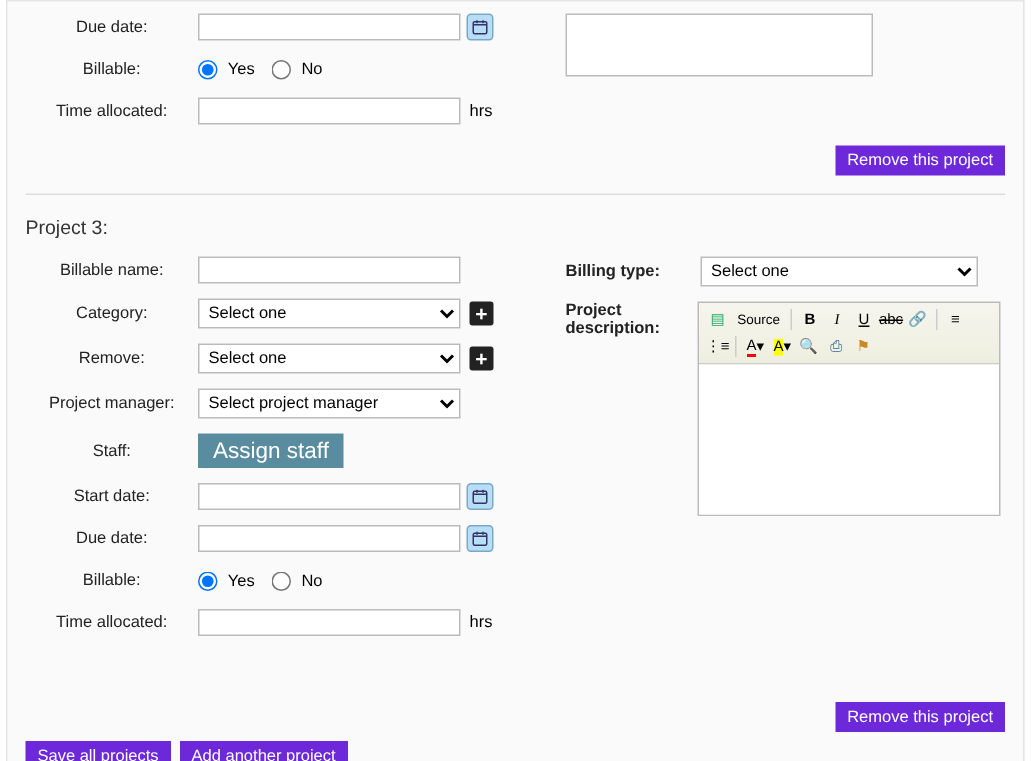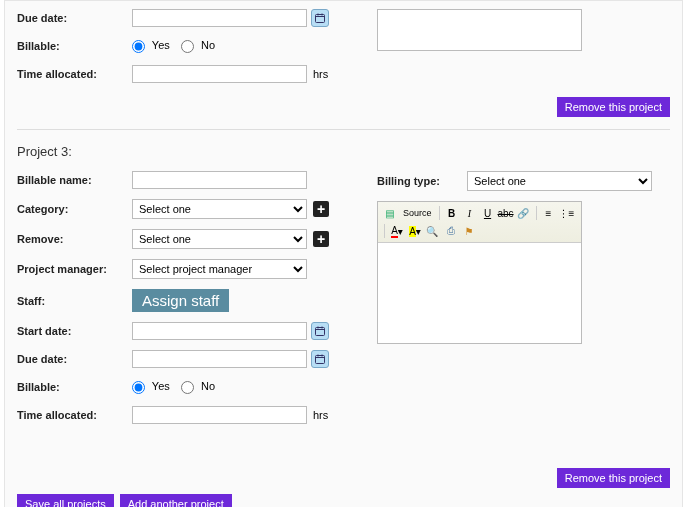--- a/index.html
+++ b/index.html
@@ -1,19 +1,19 @@
 <!DOCTYPE html>
 <html><head>
 <meta charset="utf-8">
 <style>
   * { box-sizing: border-box; margin: 0; padding: 0; }
   body { font-family: Arial, sans-serif; font-size: 11px; background: #fff; width: 687px; }
   .panel { background: #fafafa; border: 1px solid #e5e5e5; padding: 8px 12px 4px 12px; width: 679px; margin: 0 4px; position: relative; }
   .row { display: flex; align-items: center; margin-bottom: 10px; min-height: 18px; }
-  .label { width: 115px; font-weight: bold; color: #222; }
+  .label { width: 115px; font-weight: normal; color: #222; text-align: center; }
   .label-r { width: 90px; font-weight: bold; color: #222; }
   .tinput { width: 175px; height: 18px; border: 1px solid #bbb; background: #fff; padding: 0 3px; font-size: 11px; }
   .tinput-w { width: 175px; }
   .sel { width: 175px; height: 20px; border: 1px solid #bbb; background: #fff; font-size: 11px; padding: 0 2px; }
   .sel-r { width: 185px; height: 20px; border: 1px solid #bbb; background: #fff; font-size: 11px; padding: 0 2px; }
   .cal { width: 18px; height: 18px; background: #b8def5; border: 1px solid #7aa8c8; border-radius: 3px; margin-left: 4px; display: flex; align-items: center; justify-content: center; }
   .cal svg { width: 12px; height: 12px; }
   .plus { width: 16px; height: 16px; background: #222; color: #fff; display: flex; align-items: center; justify-content: center; font-weight: bold; font-size: 14px; margin-left: 6px; border-radius: 2px; }
   .radio-row input { margin: 0 4px 0 8px; vertical-align: middle; }
   .radio-row input:first-child { margin-left: 0; }
@@ -141,20 +141,21 @@
           <input class="tinput tinput-w" type="text" style="">
           <span class="unit">hrs</span>
         </div>
       </div>
       <div class="right-side">
         <div class="row">
           <div class="label-r">Billing type:</div>
           <select class="sel-r"><option>Select one</option></select>
         </div>
         <div class="row" style="align-items:flex-start;">
+          <div class="label-r">Project description:</div>
           <div class="rte-box">
             <div class="rte-toolbar">
               <div class="rte-btn" style="color:#2a6;">▤</div>
               <div class="rte-btn" style="width:auto;padding:0 2px;font-size:9px;">Source</div>
               <div class="sep"></div>
               <div class="rte-btn" style="font-weight:bold;">B</div>
               <div class="rte-btn" style="font-style:italic;font-family:serif;">I</div>
               <div class="rte-btn" style="text-decoration:underline;">U</div>
               <div class="rte-btn" style="text-decoration:line-through;">abc</div>
               <div class="rte-btn" style="color:#06c;">🔗</div>

